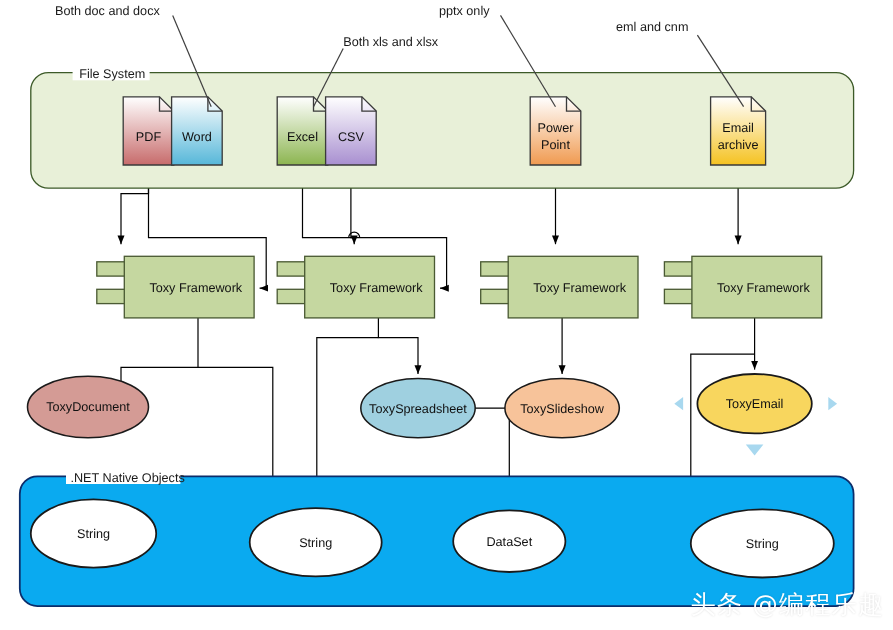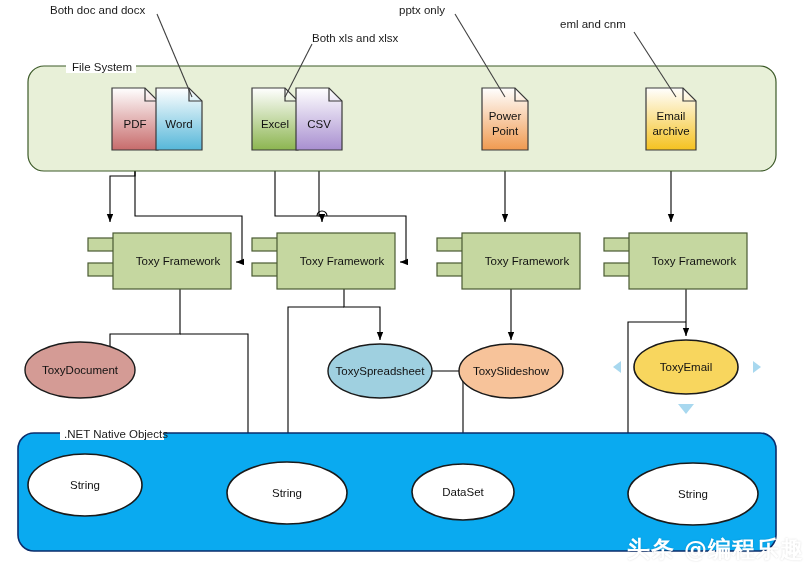--- a/index.html
+++ b/index.html
@@ -69,21 +69,21 @@
   }
   .handle {
     fill: #a8d8ef;
   }
   .watermark {
     position: absolute;
     right: 8px;
     bottom: 8px;
     z-index: 6;
     font-size: 23px;
-    font-weight: bold;
+    font-weight: normal;
     color: #ffffff;
     letter-spacing: 1px;
     font-family: "DejaVu Sans", sans-serif;
     text-shadow: 0 0 2px rgba(0,0,0,0.15);
     white-space: nowrap;
   }
 </style>
 </head>
 <body>
 

